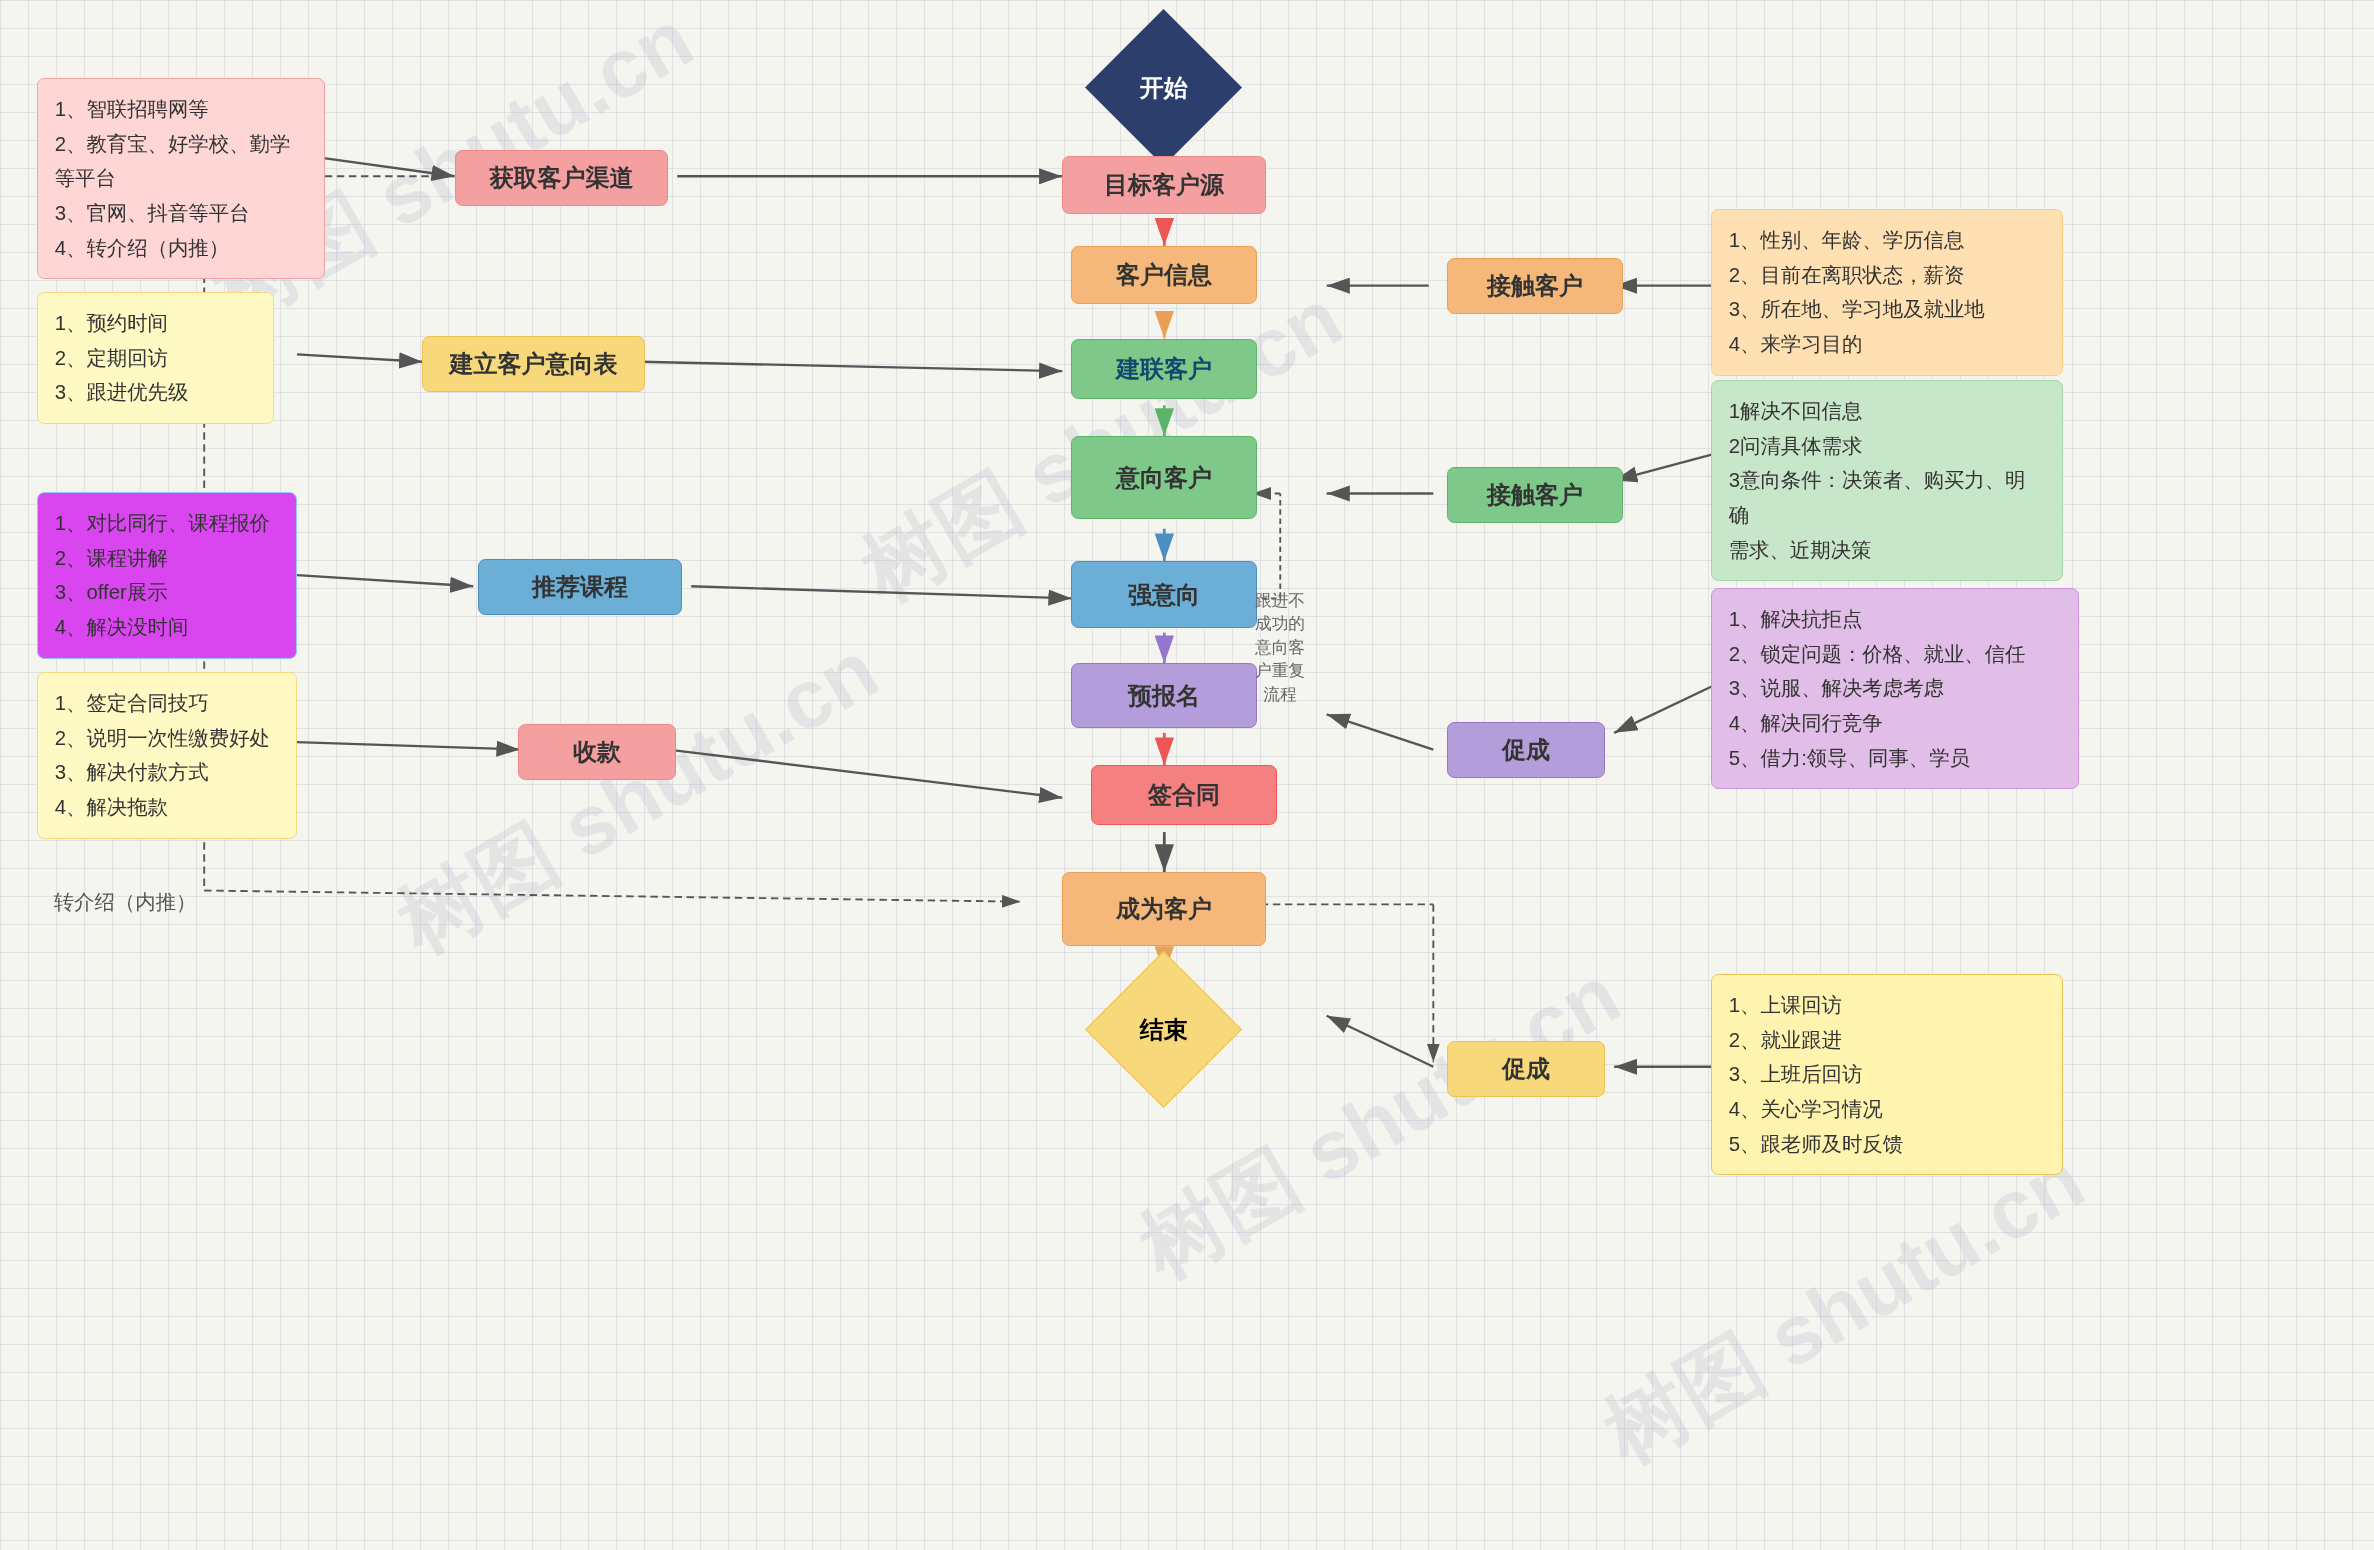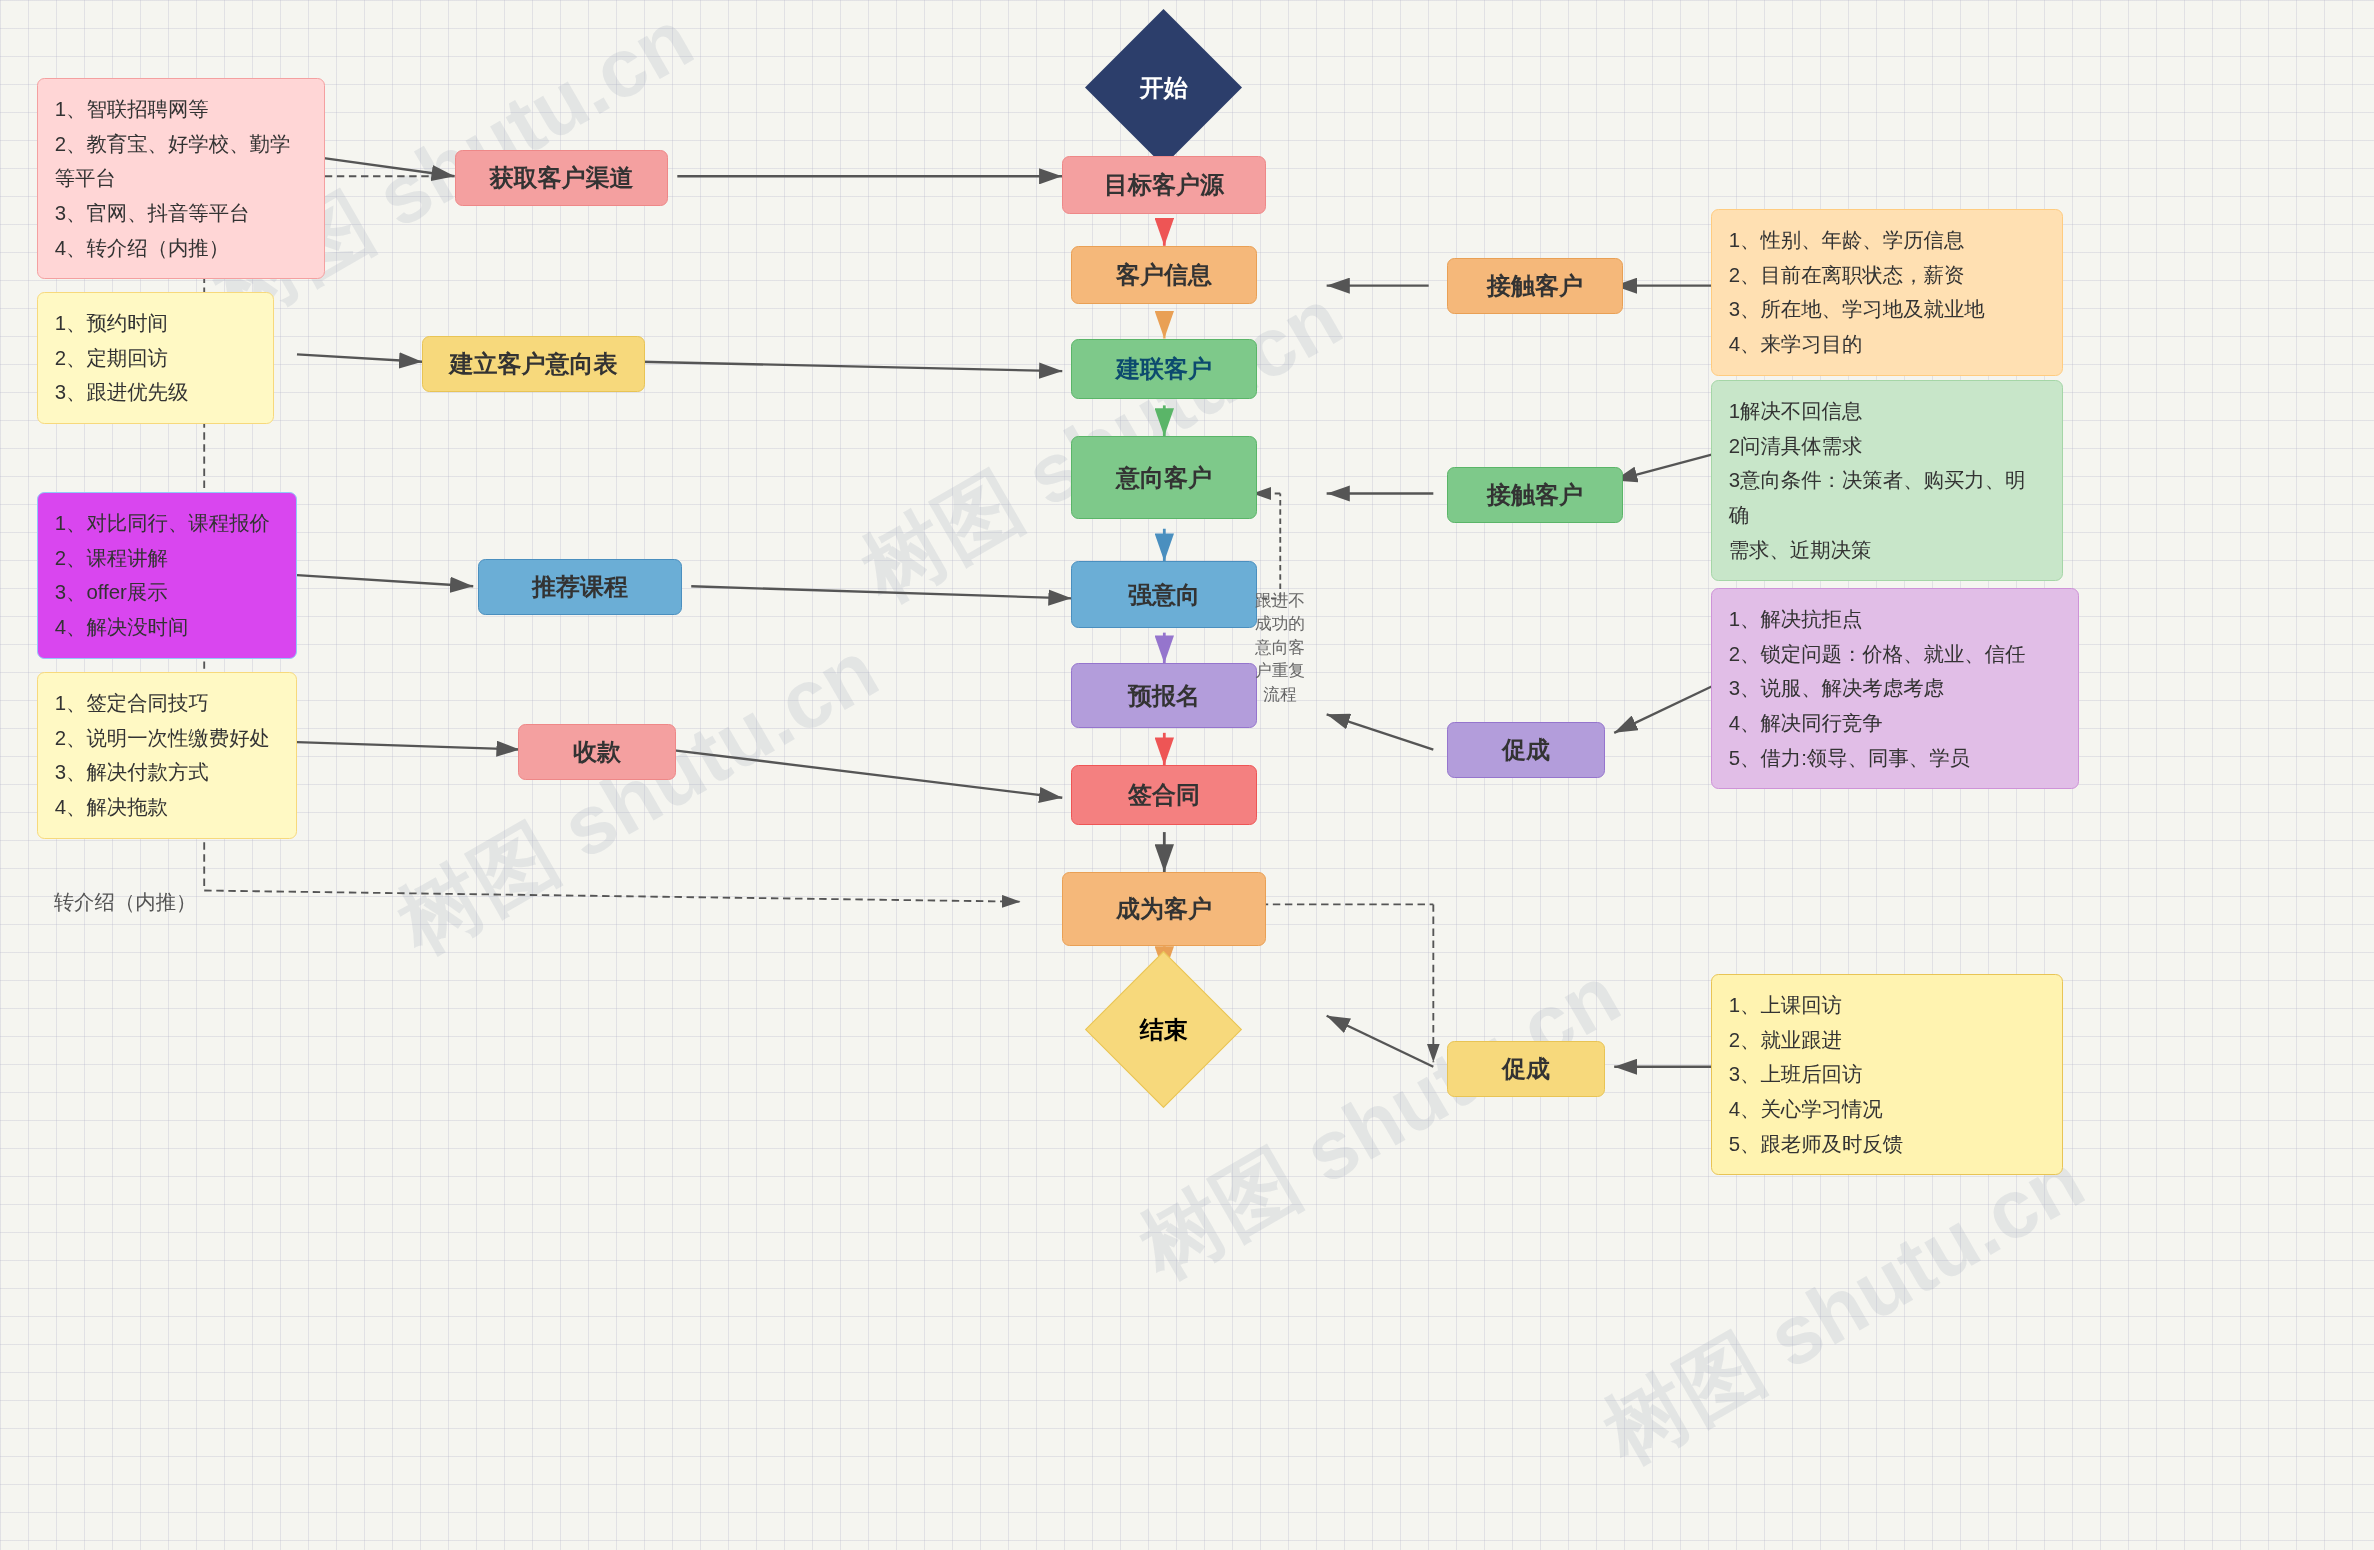--- a/index.html
+++ b/index.html
@@ -70,21 +70,21 @@
     }
 
     
     .dark-blue-bg { background: #2c3e6b; color: white; }
     .pink-bg { background: #f4a0a0; color: #333; border: 1.9px solid #e88; }
     .orange-bg { background: #f5b87a; color: #333; border: 1.9px solid #e9a055; }
     .yellow-bg { background: #f7d97c; color: #333; border: 1.9px solid #e8c455; }
     .green-bg { background: #7ec98a; color: #333; border: 1.9px solid #5ab568; }
     .blue-bg { background: #6baed6; color: #333; border: 1.9px solid #4a8fbf; }
     .purple-bg { background: #b39ddb; color: #333; border: 1.9px solid #9575cd; }
-    .red-pink-bg { background: #f48080; color: #333; border: 1.9px solid #e55; }
+    .red-pink-bg { background: #f48080; color: #333; border: 1.9px solid #e55; margin-left: 20px; }
 
     
     .note-box {
       position: absolute;
       border-radius: 7.4px;
       padding: 13px 16.7px;
       font-size: 20.4px;
       line-height: 1.7;
       color: #333;
     }

